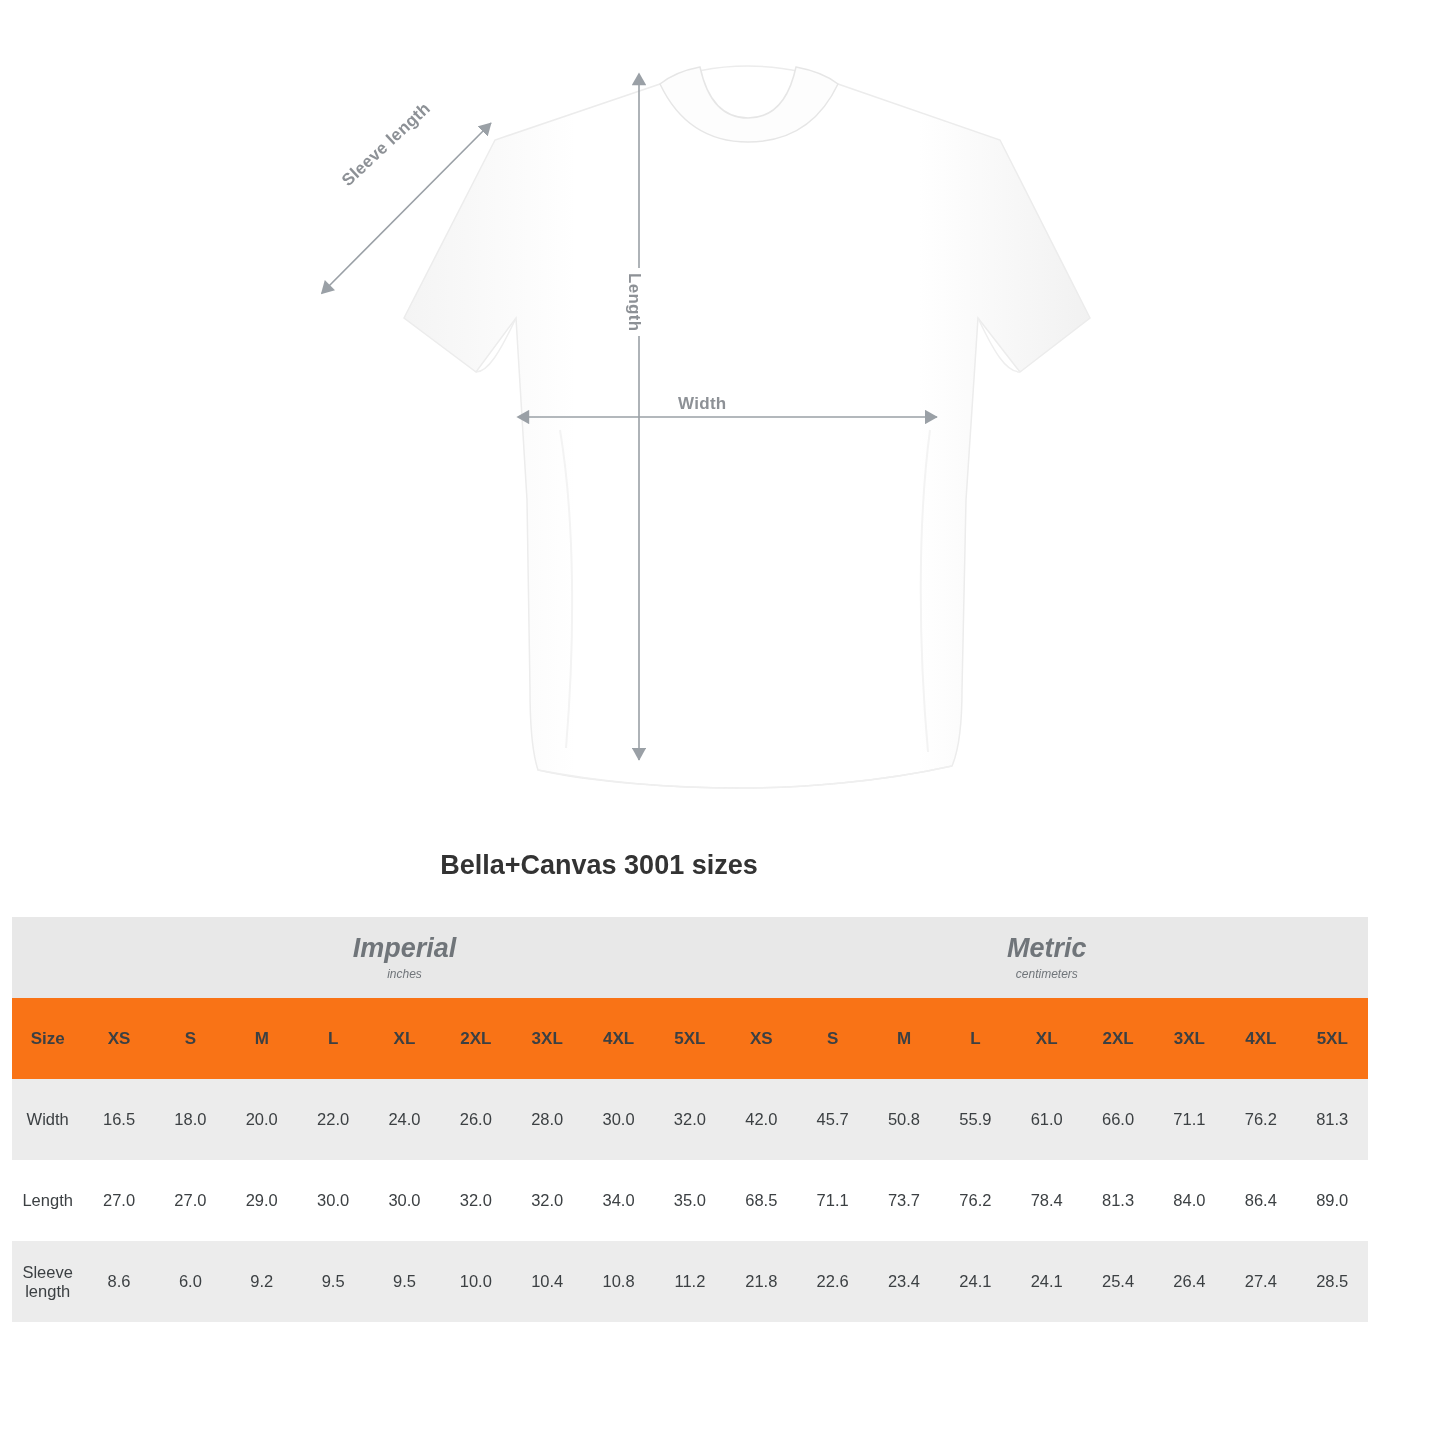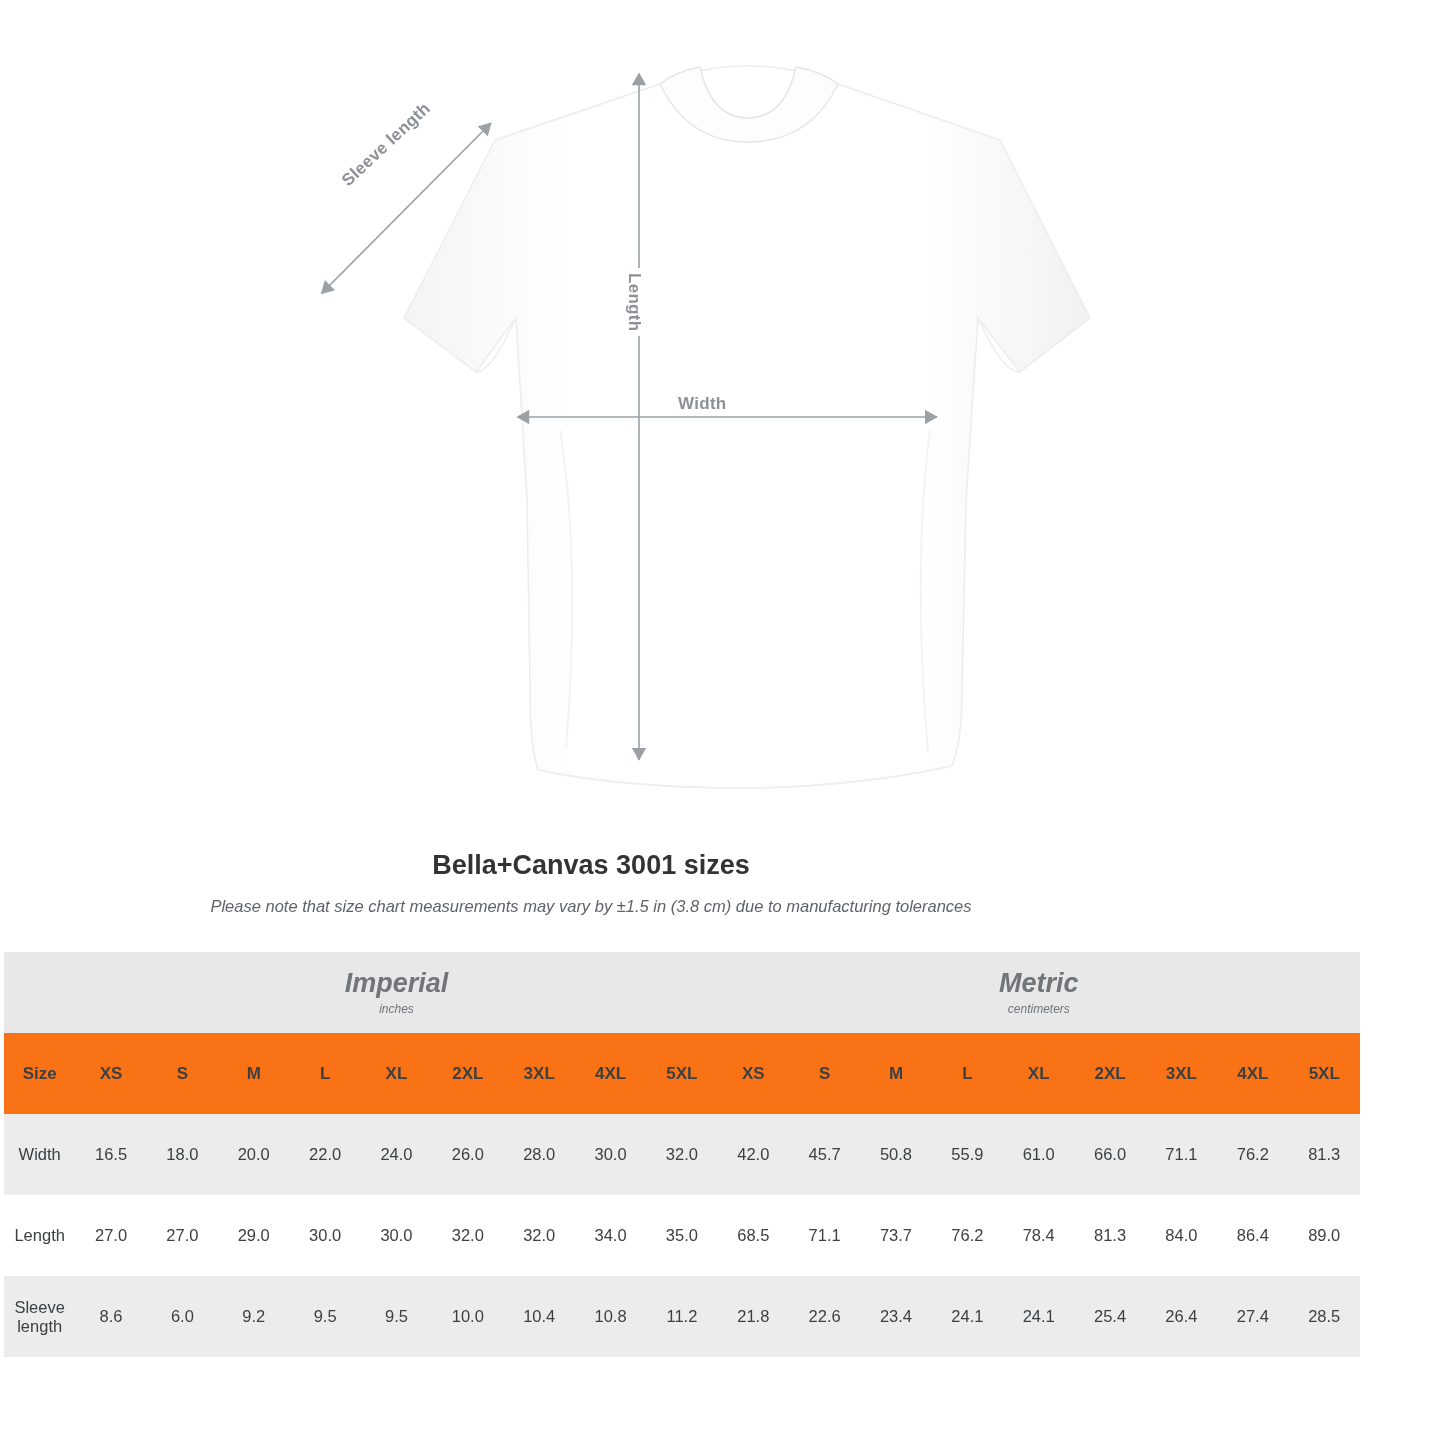--- a/index.html
+++ b/index.html
@@ -54,21 +54,21 @@
     transform-origin: left top;
   }
   #label-width {
     left: 673px;
     top: 392px;
   }
 
   
   .table-wrap {
     position: absolute;
-    left: 4px;
+    left: 12px;
     top: 830px;
     width: 1174px;
   }
   .chart-title {
     text-align: center;
     font-size: 27px;
     font-weight: bold;
     color: #333333;
     margin: 0;
     padding-top: 20px;
@@ -203,21 +203,20 @@
       </g>
     </svg>
 
     <div class="dim-label" id="label-sleeve">Sleeve length</div>
     <div class="dim-label" id="label-length">Length</div>
     <div class="dim-label" id="label-width">Width</div>
   </div>
 
   <div class="table-wrap">
     <div class="chart-title">Bella+Canvas 3001 sizes</div>
-    <div class="chart-note">Please note that size chart measurements may vary by ±1.5 in (3.8 cm) due to manufacturing tolerances</div>
 
     <table class="size-table">
       <tbody>
         <tr>
           <td class="unit-head"></td>
           <td class="unit-head" colspan="9">
             <div class="unit-name">Imperial</div>
             <div class="unit-sub">inches</div>
           </td>
           <td class="unit-head" colspan="9">

